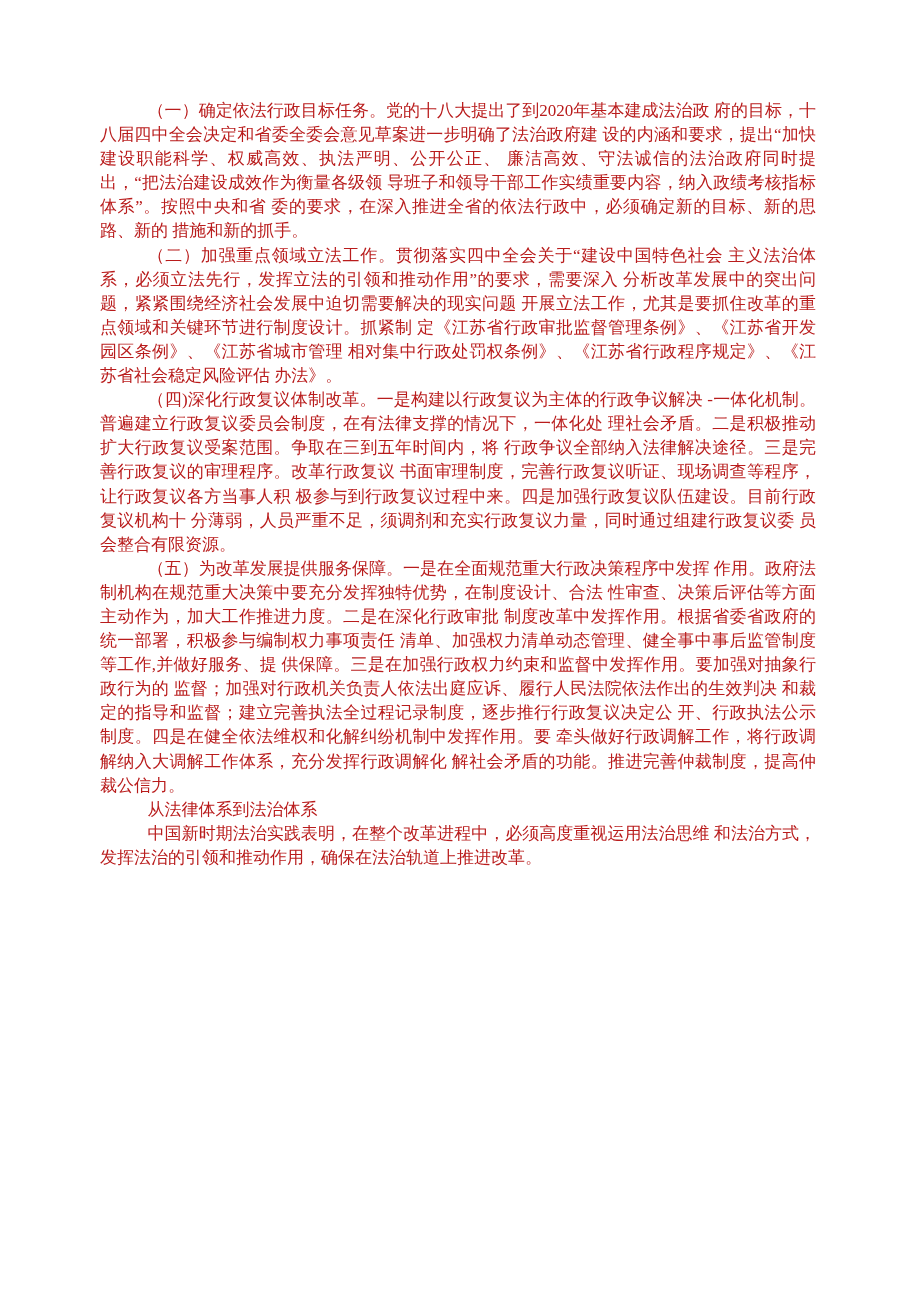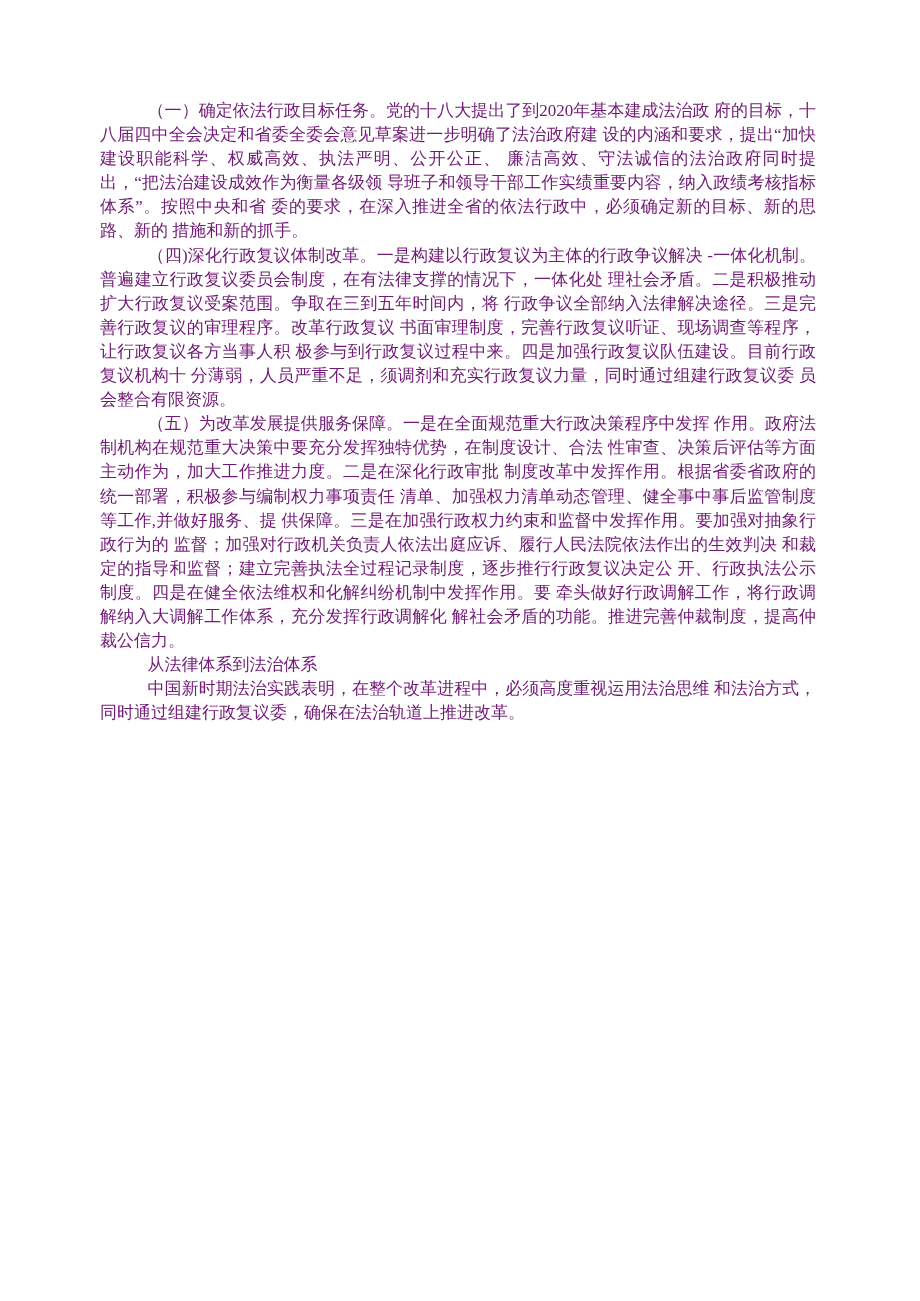--- a/index.html
+++ b/index.html
@@ -14,32 +14,33 @@
   }
   .doc-page {
     box-sizing: border-box;
     width: 920px;
     height: 1301px;
     padding: 99px 104px 0 100px;
     background: #ffffff;
     font-family: "Liberation Serif", "DejaVu Serif", serif;
     font-size: 17px;
     line-height: 24.1px;
-    color: #701a75;
+    color: #b91c1c;
   }
   .doc-page p {
     margin: 0;
     padding: 0;
     text-align: justify;
     text-justify: inter-ideograph;
     text-indent: 2.8em;
   }
 </style>
 </head>
 <body>
 
 <div class="doc-page">
   <p>（一）确定依法行政目标任务。党的十八大提出了到2020年基本建成法治政 府的目标，十八届四中全会决定和省委全委会意见草案进一步明确了法治政府建 设的内涵和要求，提出“加快建设职能科学、权威高效、执法严明、公开公正、 廉洁高效、守法诚信的法治政府同时提出，“把法治建设成效作为衡量各级领 导班子和领导干部工作实绩重要内容，纳入政绩考核指标体系”。按照中央和省 委的要求，在深入推进全省的依法行政中，必须确定新的目标、新的思路、新的 措施和新的抓手。</p>
+  <p>（二）加强重点领域立法工作。贯彻落实四中全会关于“建设中国特色社会 主义法治体系，必须立法先行，发挥立法的引领和推动作用”的要求，需要深入 分析改革发展中的突出问题，紧紧围绕经济社会发展中迫切需要解决的现实问题 开展立法工作，尤其是要抓住改革的重点领域和关键环节进行制度设计。抓紧制 定《江苏省行政审批监督管理条例》、《江苏省开发园区条例》、《江苏省城市管理 相对集中行政处罚权条例》、《江苏省行政程序规定》、《江苏省社会稳定风险评估 办法》。</p>
   <p>（四)深化行政复议体制改革。一是构建以行政复议为主体的行政争议解决 -一体化机制。普遍建立行政复议委员会制度，在有法律支撑的情况下，一体化处 理社会矛盾。二是积极推动扩大行政复议受案范围。争取在三到五年时间内，将 行政争议全部纳入法律解决途径。三是完善行政复议的审理程序。改革行政复议 书面审理制度，完善行政复议听证、现场调查等程序，让行政复议各方当事人积 极参与到行政复议过程中来。四是加强行政复议队伍建设。目前行政复议机构十 分薄弱，人员严重不足，须调剂和充实行政复议力量，同时通过组建行政复议委 员会整合有限资源。</p>
   <p>（五）为改革发展提供服务保障。一是在全面规范重大行政决策程序中发挥 作用。政府法制机构在规范重大决策中要充分发挥独特优势，在制度设计、合法 性审查、决策后评估等方面主动作为，加大工作推进力度。二是在深化行政审批 制度改革中发挥作用。根据省委省政府的统一部署，积极参与编制权力事项责任 清单、加强权力清单动态管理、健全事中事后监管制度等工作,并做好服务、提 供保障。三是在加强行政权力约束和监督中发挥作用。要加强对抽象行政行为的 监督；加强对行政机关负责人依法出庭应诉、履行人民法院依法作出的生效判决 和裁定的指导和监督；建立完善执法全过程记录制度，逐步推行行政复议决定公 开、行政执法公示制度。四是在健全依法维权和化解纠纷机制中发挥作用。要 牵头做好行政调解工作，将行政调解纳入大调解工作体系，充分发挥行政调解化 解社会矛盾的功能。推进完善仲裁制度，提高仲裁公信力。</p>
   <p>从法律体系到法治体系</p>
-  <p>中国新时期法治实践表明，在整个改革进程中，必须高度重视运用法治思维 和法治方式，同时通过组建行政复议委，确保在法治轨道上推进改革。</p>
+  <p>中国新时期法治实践表明，在整个改革进程中，必须高度重视运用法治思维 和法治方式，发挥法治的引领和推动作用，确保在法治轨道上推进改革。</p>
 </div>
 
 </body></html>

